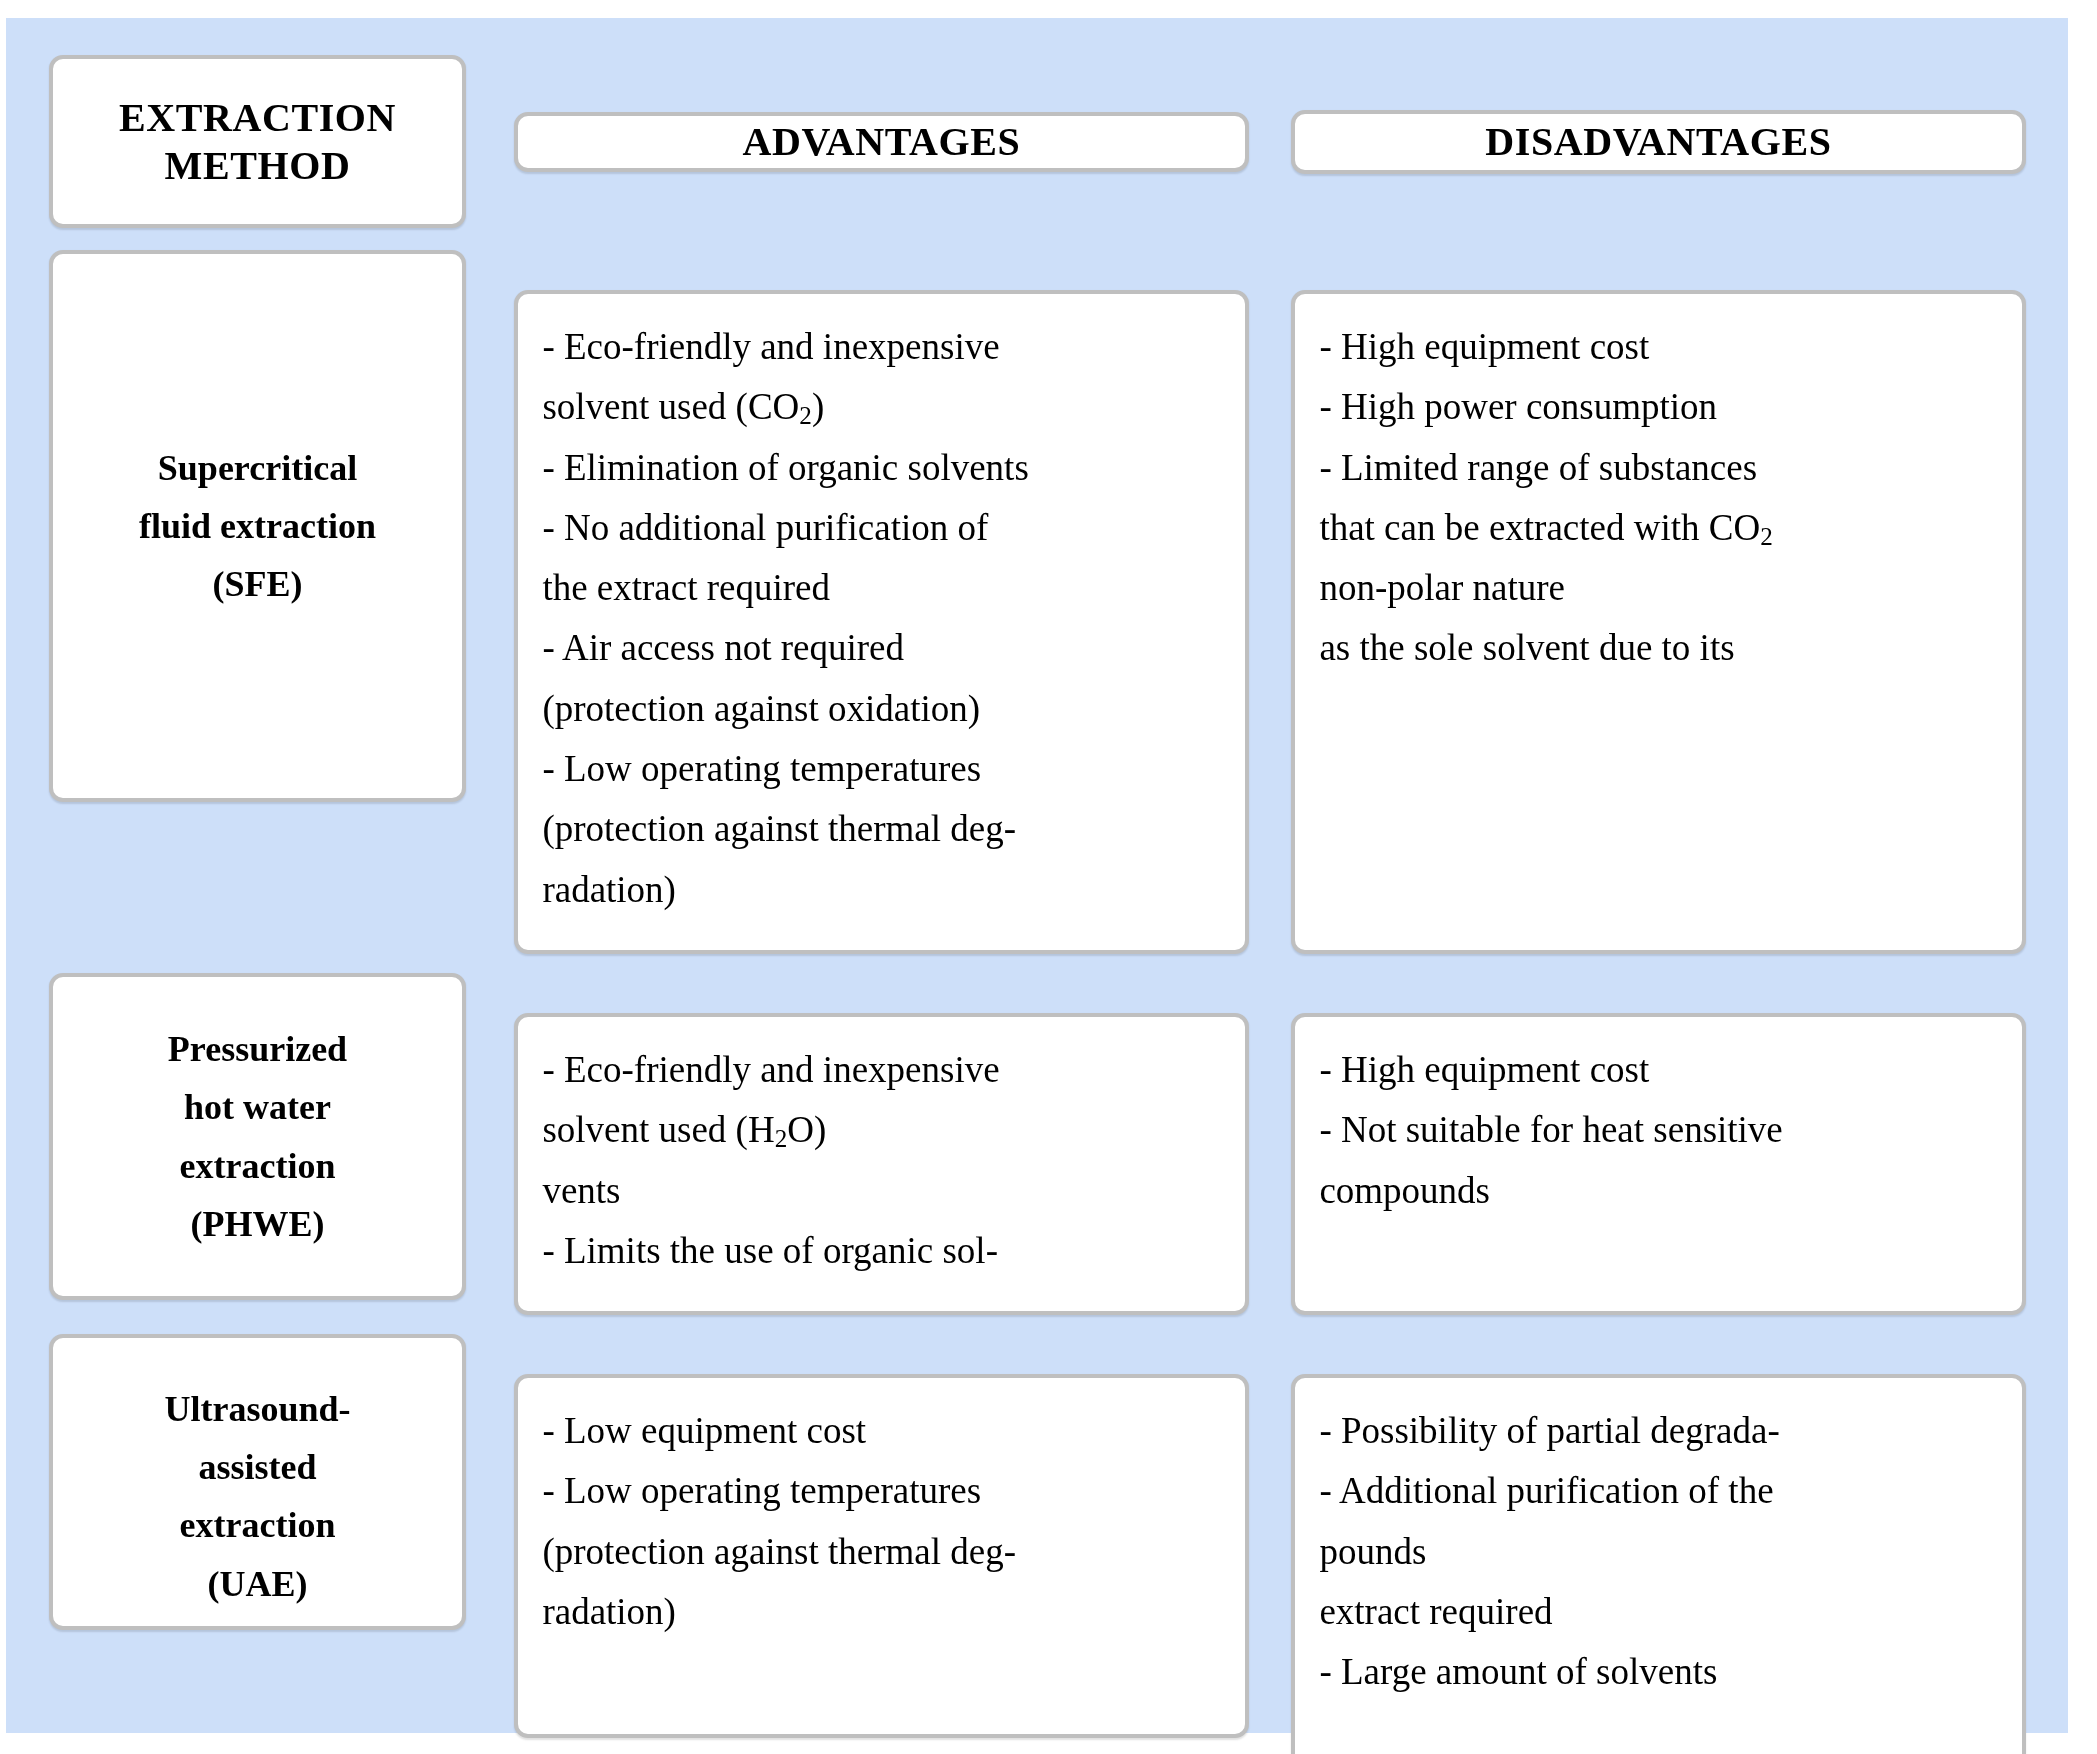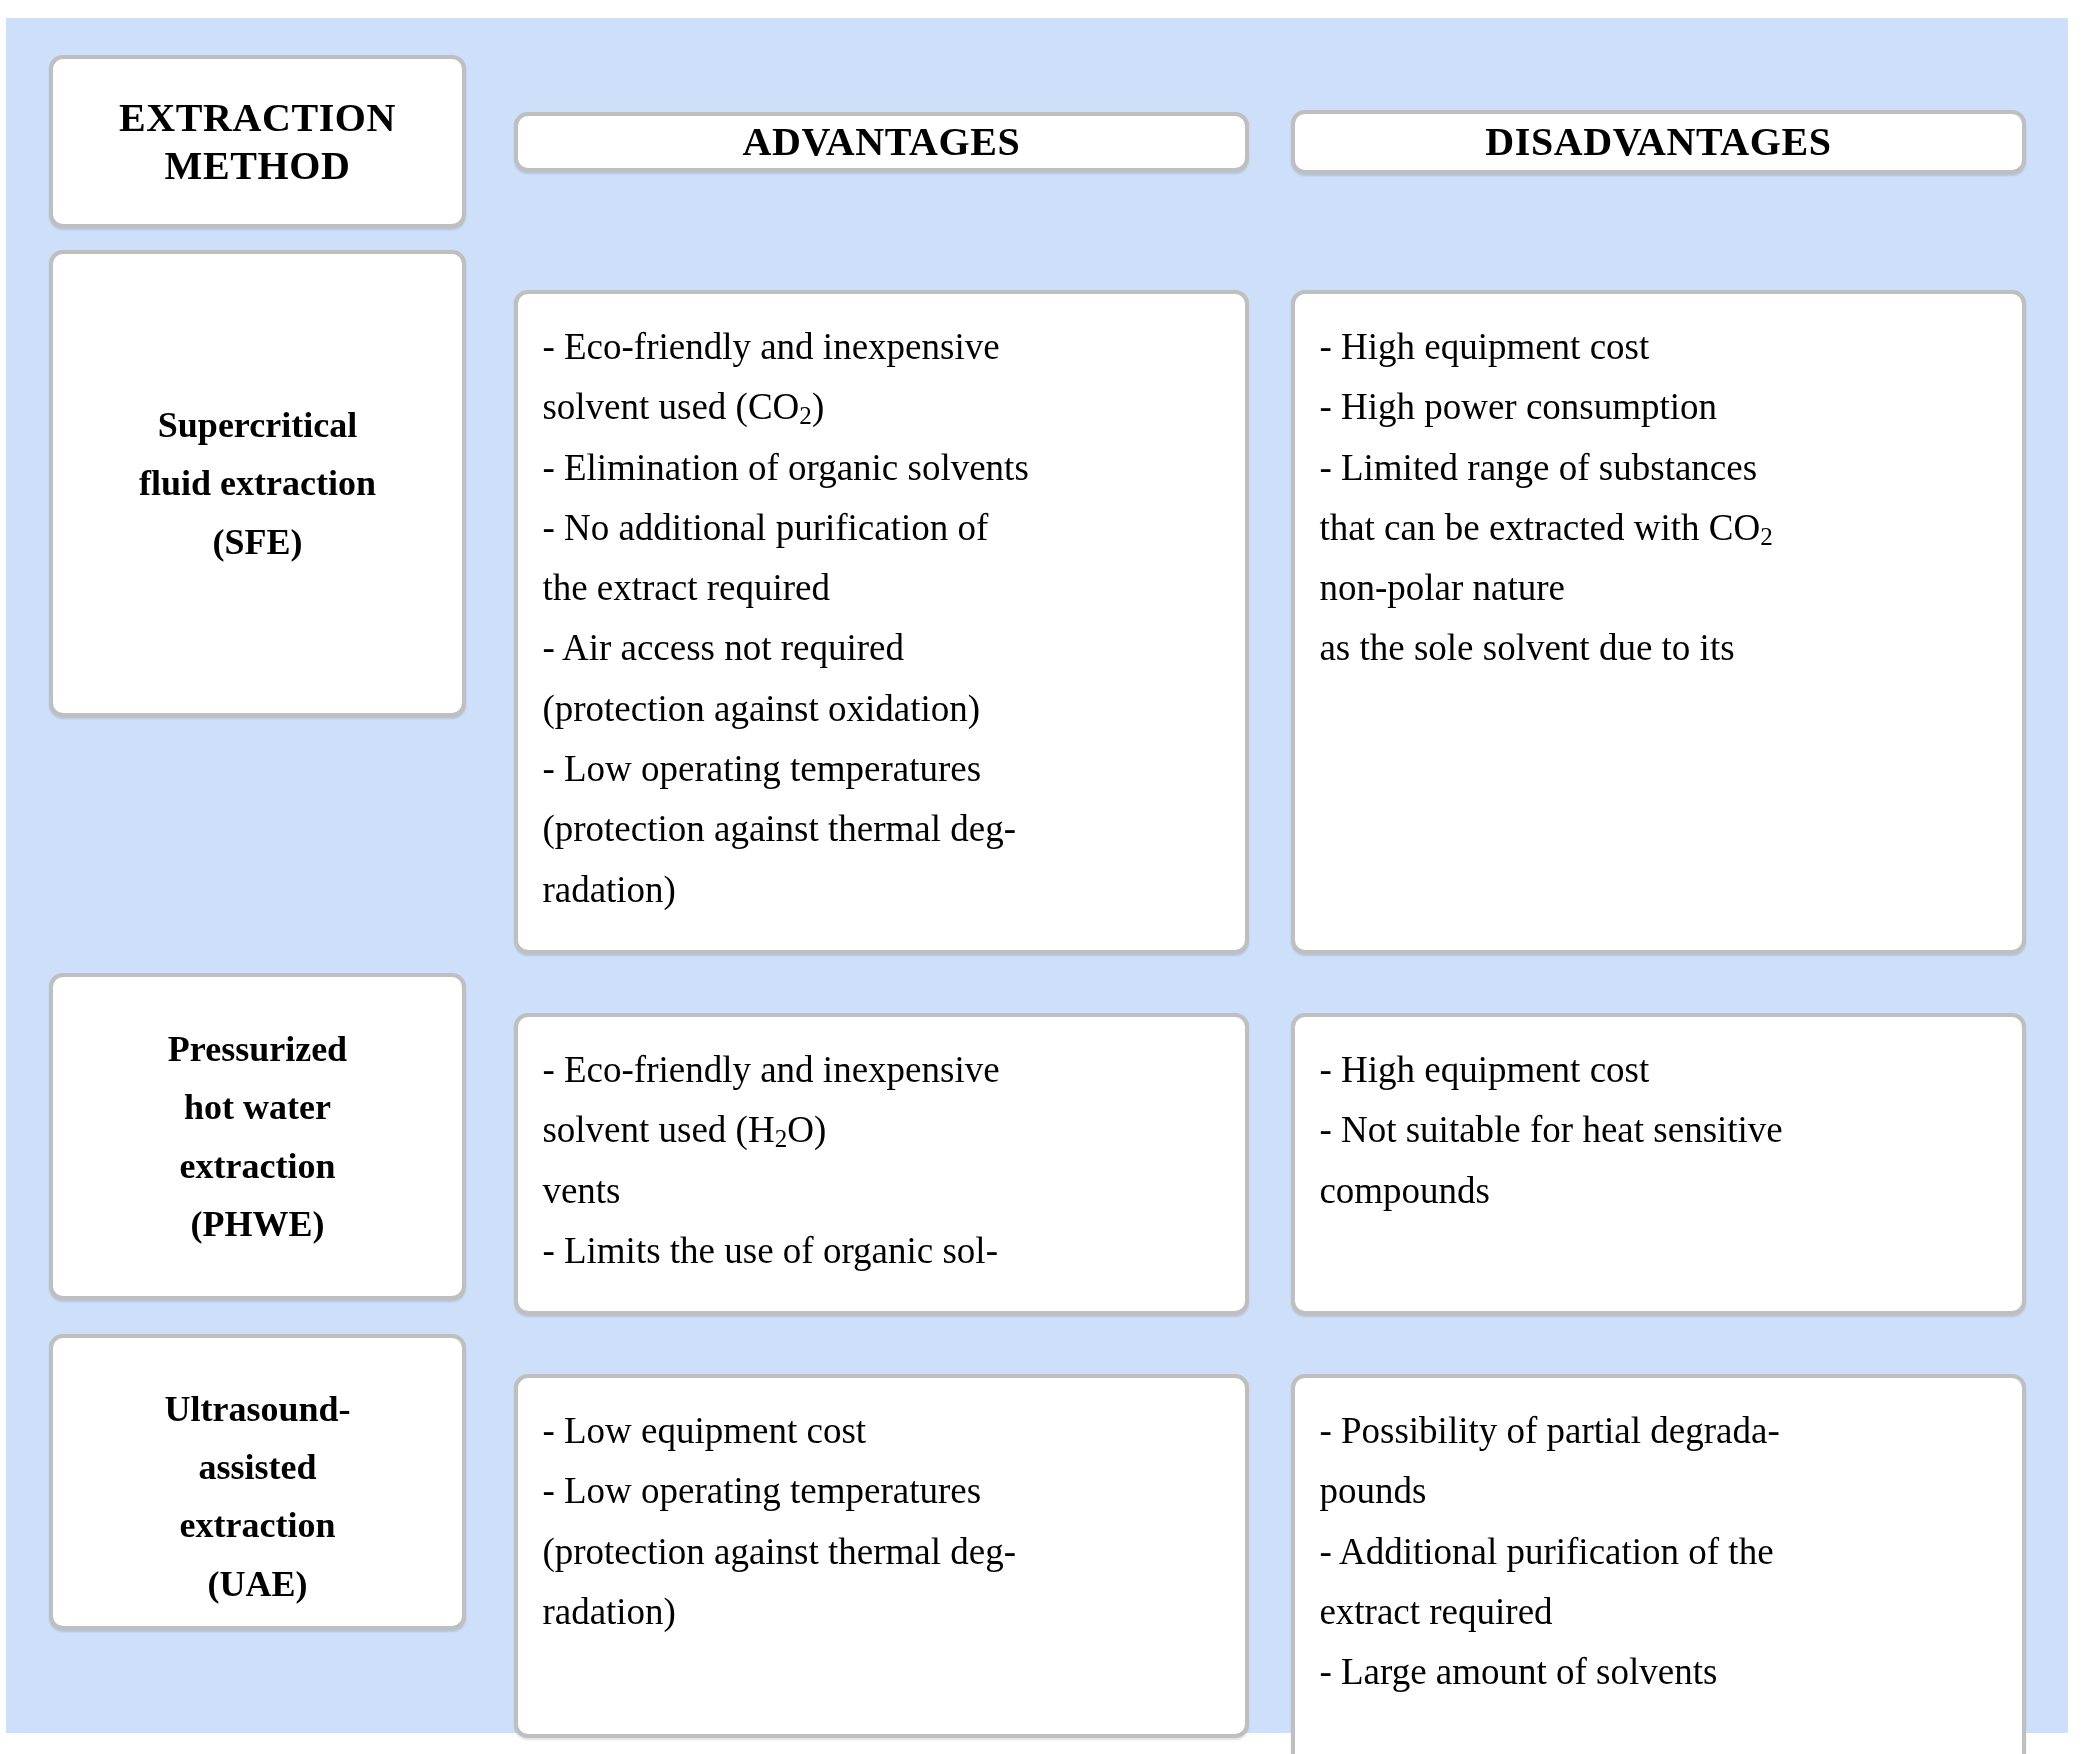--- a/index.html
+++ b/index.html
@@ -104,21 +104,21 @@
     <div class="cell hdr" style="height:60px; align-self:center;">
       <span>ADVANTAGES</span>
     </div>
     <div class="spacer"></div>
     <div class="cell hdr" style="height:64px; align-self:center;">
       <span>DISADVANTAGES</span>
     </div>
 
     <div class="rowgap"></div>
 
-    <div class="cell method" style="height:467px;">
+    <div class="cell method" style="height:552px;">
       <span>Supercritical<br>fluid extraction<br>(SFE)</span>
     </div>
     <div class="spacer"></div>
     <div class="cell body-cell" style="height:664px;">
         <span class="ln">- Eco-friendly and inexpensive</span>
         <span class="ln">solvent used (CO<sub>2</sub>)</span>
         <span class="ln">- Elimination of organic solvents</span>
         <span class="ln">- No additional purification of</span>
         <span class="ln">the extract required</span>
         <span class="ln">- Air access not required</span>
@@ -164,21 +164,21 @@
     <div class="spacer"></div>
     <div class="cell body-cell" style="height:364px;">
         <span class="ln">- Low equipment cost</span>
         <span class="ln">- Low operating temperatures</span>
         <span class="ln">(protection against thermal deg-</span>
         <span class="ln">radation)</span>
       </div>
     <div class="spacer"></div>
     <div class="cell body-cell" style="height:398px;">
         <span class="ln">- Possibility of partial degrada-</span>
+        <span class="ln">- Additional purification of the</span>
         <span class="ln">pounds</span>
-        <span class="ln">- Additional purification of the</span>
         <span class="ln">extract required</span>
         <span class="ln">- Large amount of solvents</span>
       </div>
 
   </div>
 </div>
 
 
 </body></html>

